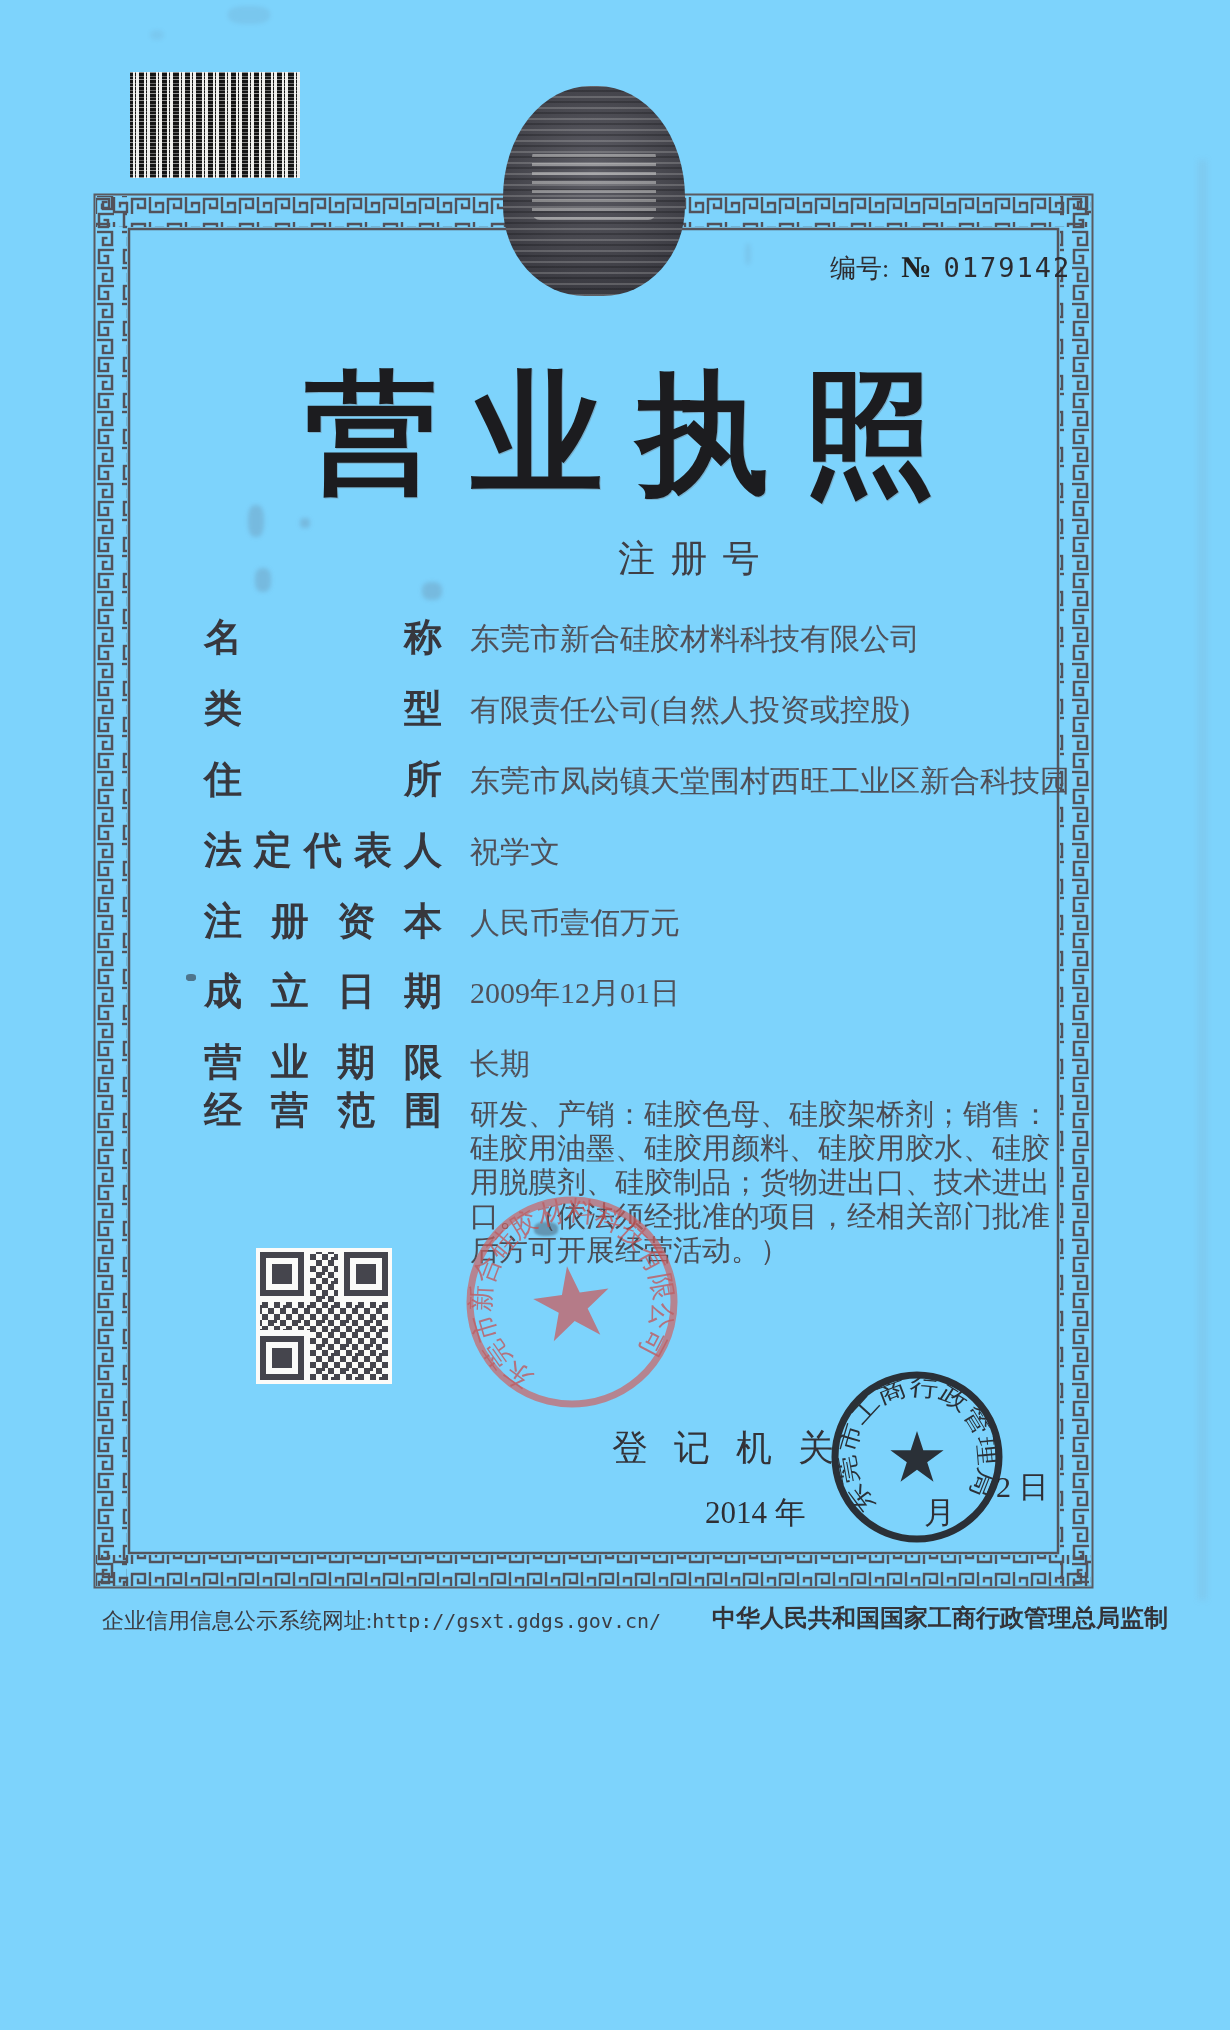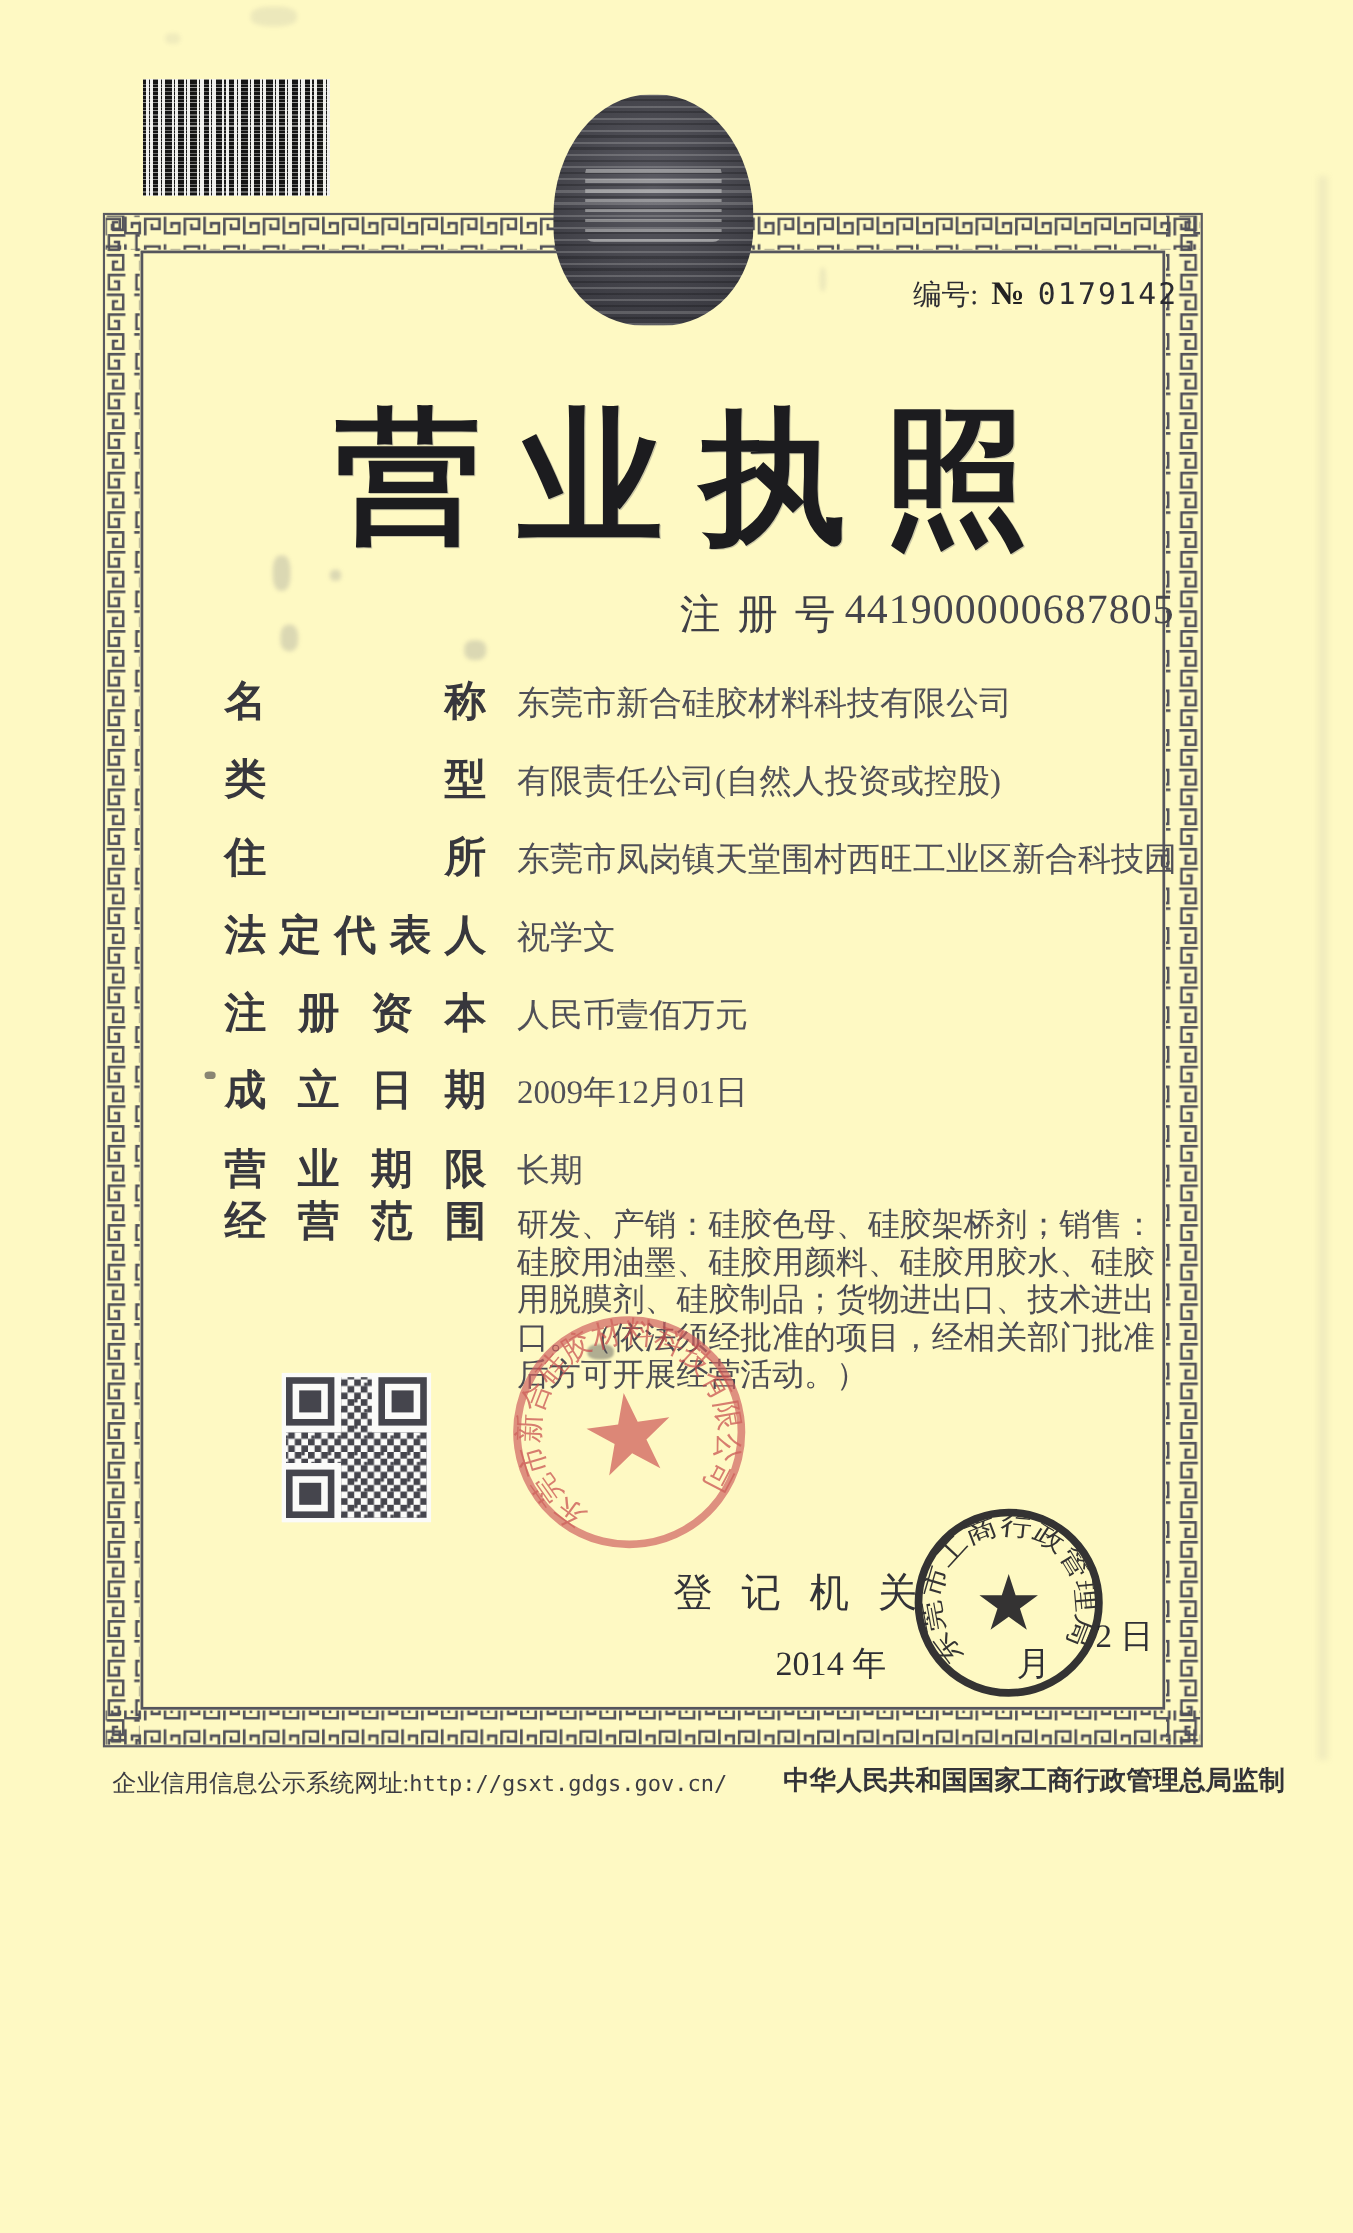--- a/index.html
+++ b/index.html
@@ -1,16 +1,16 @@
 <!DOCTYPE html>
 <html><head>
 <meta charset="utf-8">
 <style>
   html,body{margin:0;padding:0;background:#f7f7f5;}
-  .page{position:relative;width:1230px;height:2030px;background:#fef9c3;overflow:hidden;
+  .page{position:relative;width:1230px;height:2030px;background:#7dd3fc;overflow:hidden;
         font-family:"Liberation Serif","DejaVu Serif",serif;color:#3a3a3e;}
 
   .abs{position:absolute;}
 
   
   .smudge{position:absolute;background:rgba(95,100,125,.22);filter:blur(2px);border-radius:40%;}
 
   
   .barcode{left:130px;top:72px;width:170px;height:106px;
     background:
@@ -110,21 +110,20 @@
 
   <div class="abs serial">
     <span class="lbl">编号:</span>
     <span class="no">№</span>
     <span class="digits">0179142</span>
   </div>
 
   <div class="abs title">营业执照</div>
 
   <div class="abs regno-label">注 册 号</div>
-  <div class="abs regno-value">441900000687805</div>
 
   <div class="frow r1">
     <div class="flabel">名称</div>
     <div class="fvalue">东莞市新合硅胶材料科技有限公司</div>
   </div>
   <div class="frow r2">
     <div class="flabel">类型</div>
     <div class="fvalue">有限责任公司(自然人投资或控股)</div>
   </div>
   <div class="frow r3">

